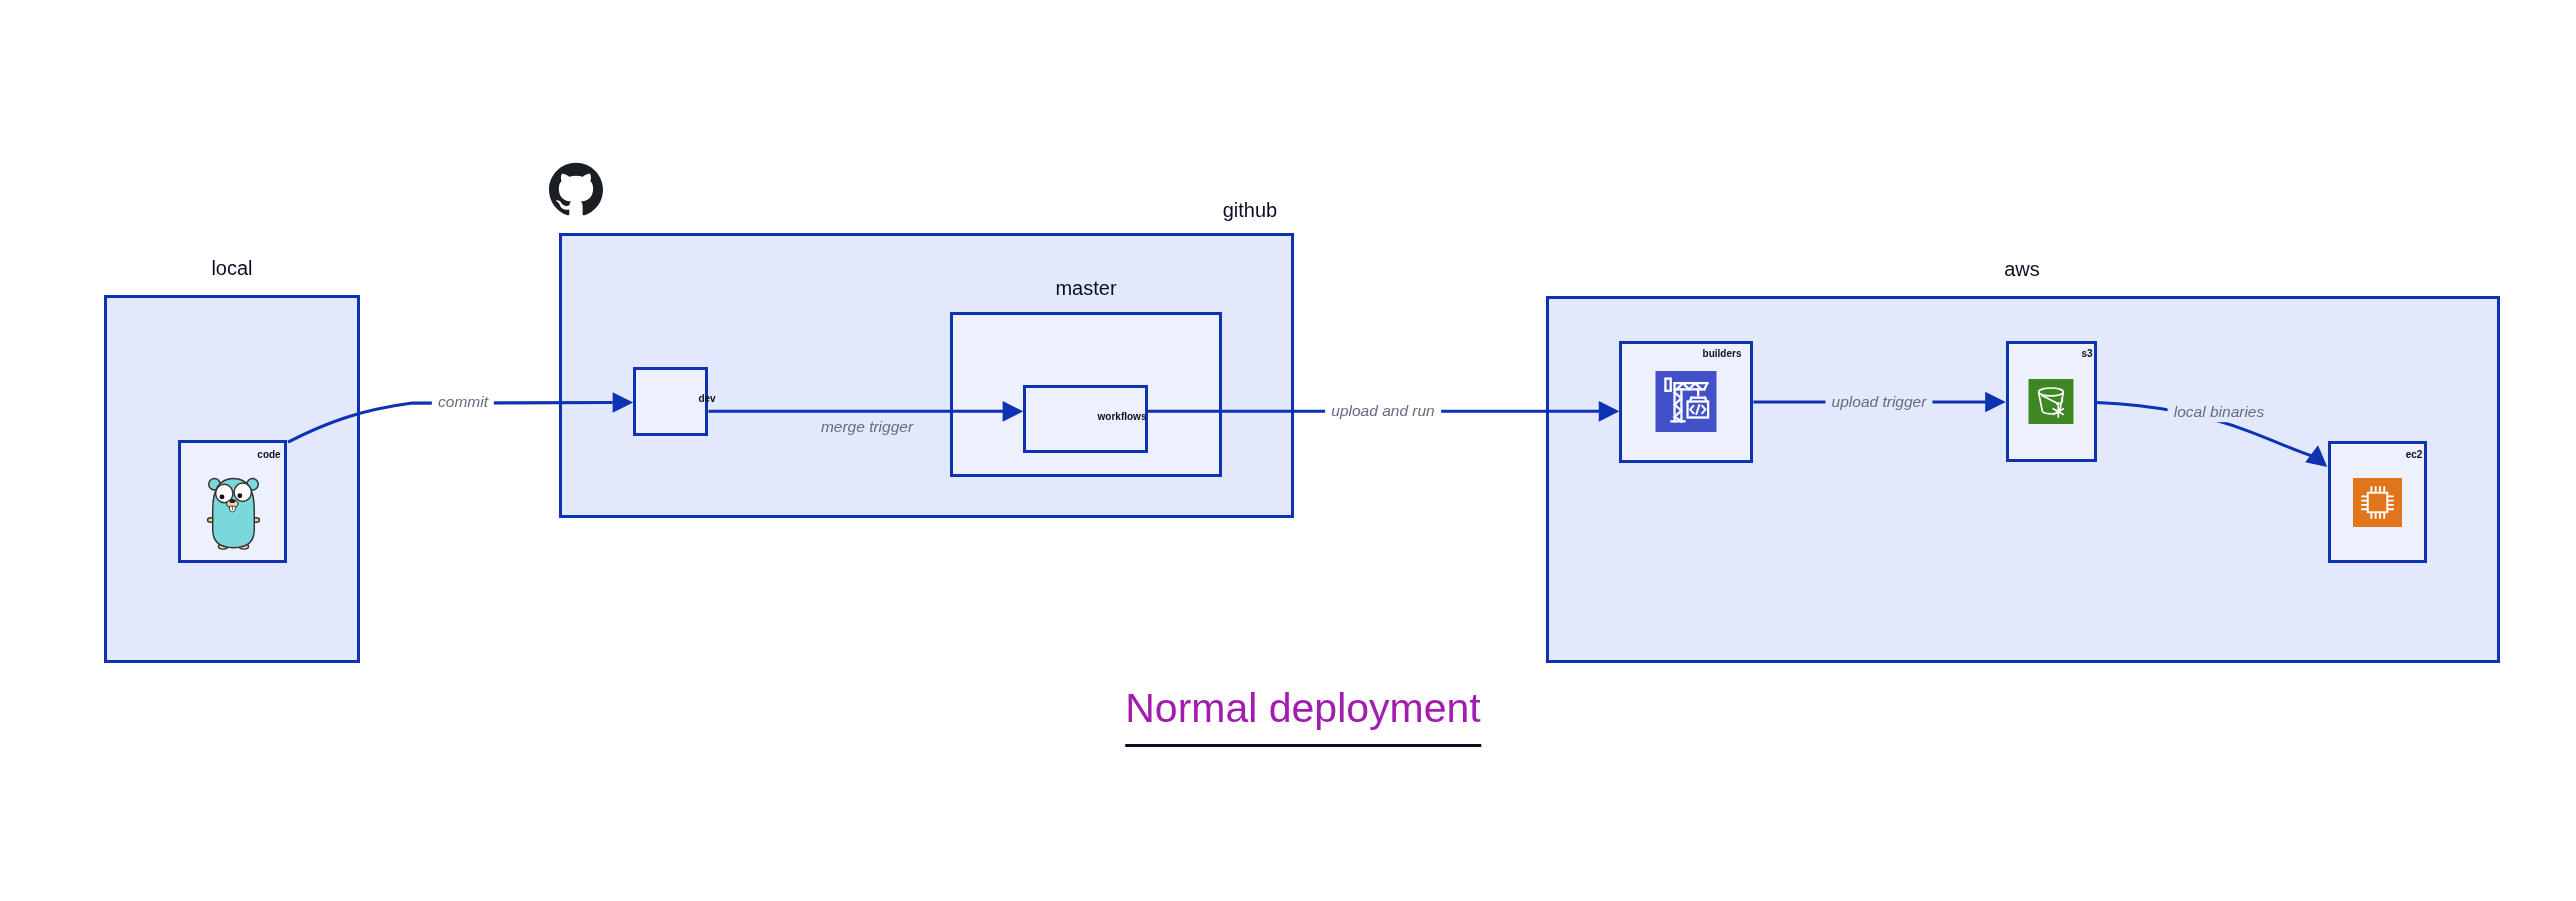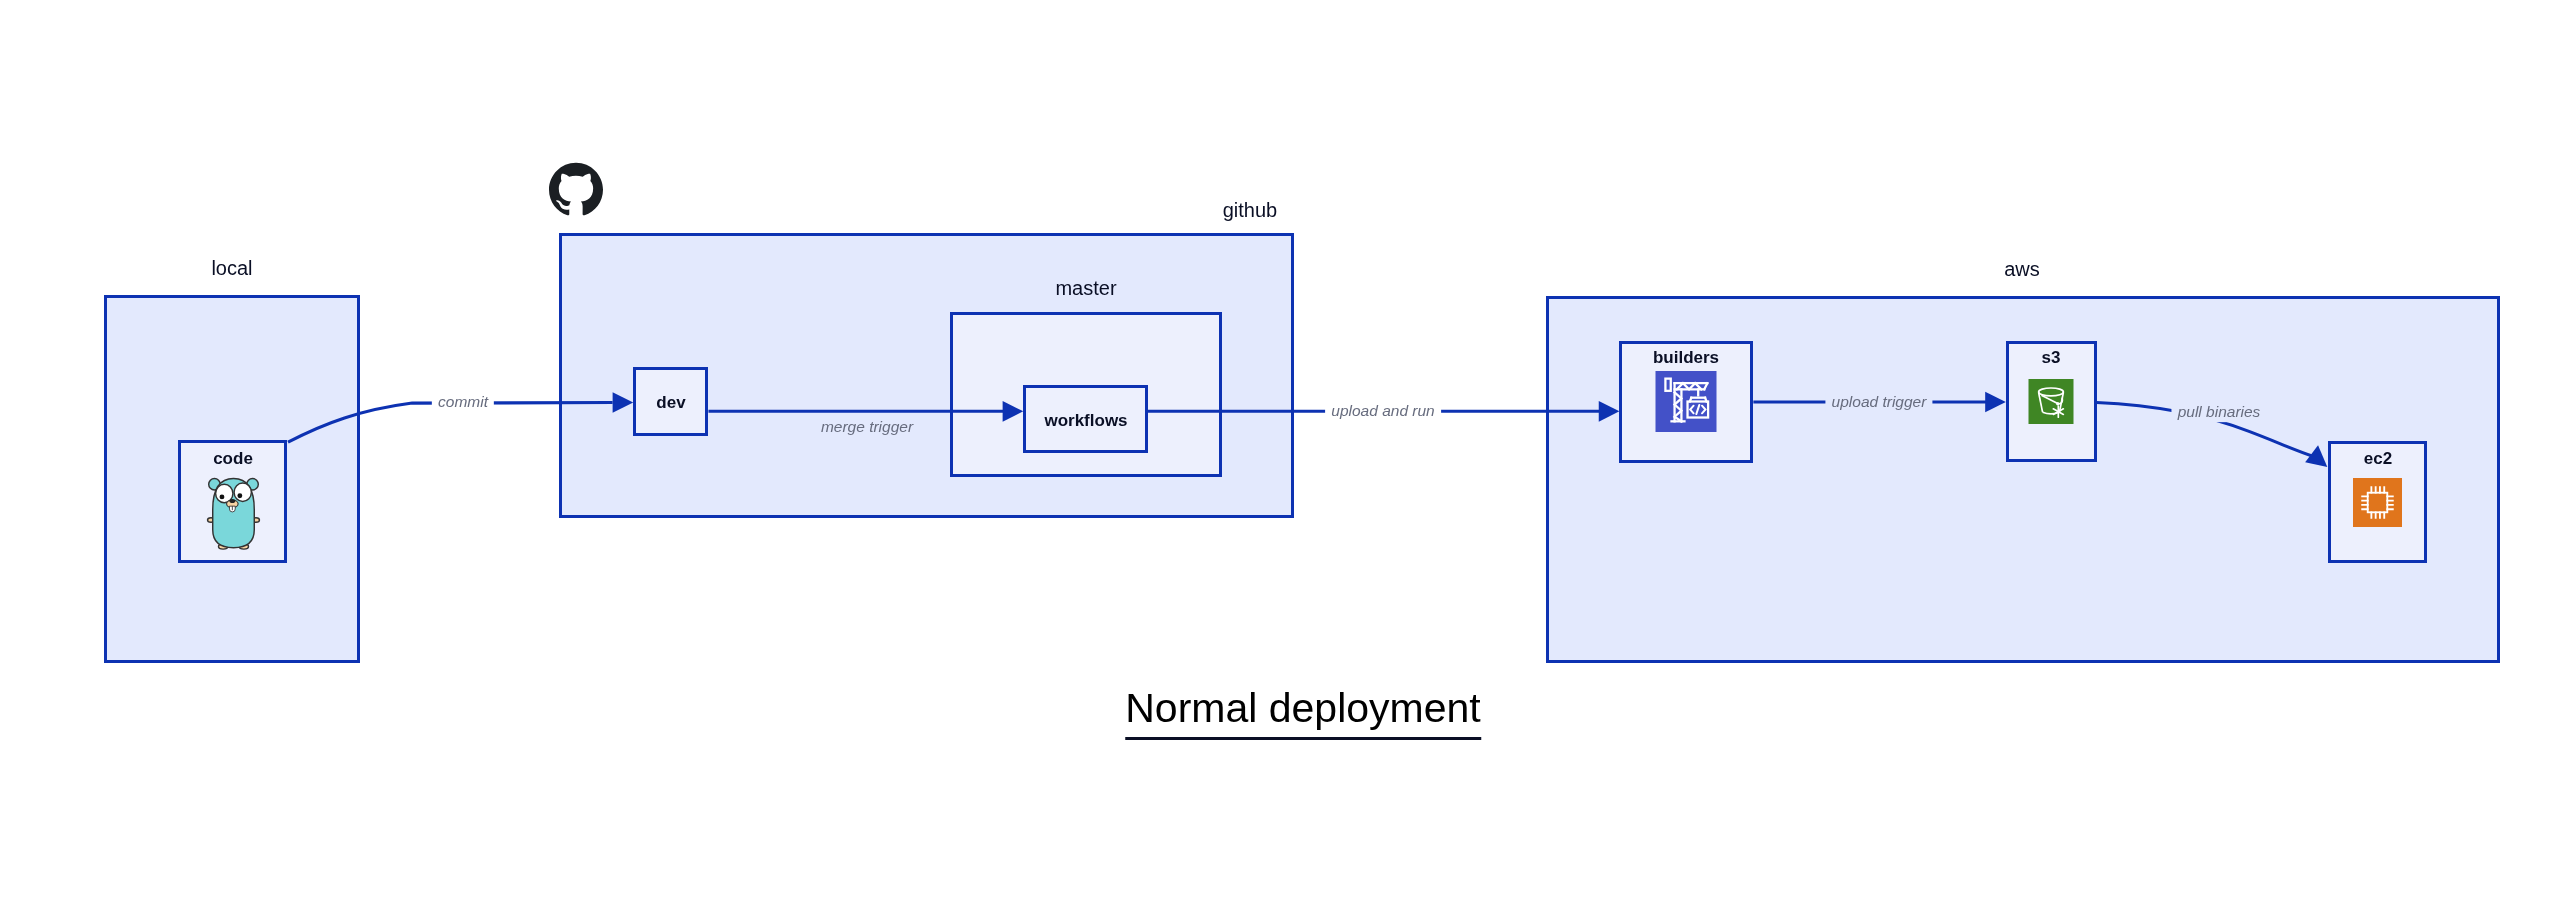--- a/index.html
+++ b/index.html
@@ -2,27 +2,27 @@
 <html style="font-size:8.2px"><head>
 <meta charset="utf-8">
 <style>
   html,body{margin:0;padding:0;background:#ffffff;}
   body{width:2604px;height:902px;font-family:"Liberation Sans","DejaVu Sans",sans-serif;}
   .canvas{position:relative;width:2604px;height:902px;background:#ffffff;overflow:hidden;}
   .abs{position:absolute;}
   .container-box{position:absolute;background:#E3E9FD;border:3.1px solid #0D32B2;box-sizing:border-box;}
   .node-box{position:absolute;background:#EDF0FD;border:3.1px solid #0D32B2;box-sizing:border-box;}
   .container-label{position:absolute;transform:translateX(-50%);color:#0A0F25;font-size:20px;line-height:1;white-space:nowrap;}
-  .node-label{position:absolute;transform:translateX(-50%);color:#0A0F25;font-size:17px;font-weight:bold;line-height:1;white-space:nowrap;}
+  .node-label{position:absolute;transform:translateX(-50%);color:#0A0F25;font-size:10px;font-weight:bold;line-height:1;white-space:nowrap;margin-left:36px;}
   .edge-label{position:absolute;transform:translate(-50%,-50%);color:#676C7E;font-size:15.5px;font-style:italic;line-height:1;white-space:nowrap;padding:2.1px 6.2px;}
   .edge-label.on-white{background:#ffffff;}
   .edge-label.on-lav{background:#E3E9FD;}
   .edge-layer{position:absolute;left:0;top:0;}
   .icon-tile{position:absolute;}
-  .title{position:absolute;transform:translateX(-50%);color:#000000;font-size:41px;line-height:1;white-space:nowrap;border-bottom:3.6px solid #0A0F25;padding-bottom:8px;}
+  .title{position:absolute;transform:translateX(-50%);color:#a21caf;font-size:41px;line-height:1;white-space:nowrap;border-bottom:3.6px solid #0A0F25;padding-bottom:15px;}
 </style>
 </head>
 <body>
 
 <div class="canvas">
 
   <div class="container-box" style="left:104px;top:295px;width:256px;height:368px;"></div>
   <div class="container-box" style="left:559px;top:233px;width:735px;height:285px;"></div>
   <div class="container-box" style="left:1546px;top:296px;width:954px;height:367px;"></div>
   <div class="node-box" style="left:950px;top:312px;width:272px;height:165px;"></div>
@@ -60,21 +60,21 @@
   <div class="node-label" style="left:671px;top:394px;">dev</div>
   <div class="node-label" style="left:1086px;top:412px;">workflows</div>
   <div class="node-label" style="left:1686px;top:349px;">builders</div>
   <div class="node-label" style="left:2051px;top:349px;text-align:right;">s3</div>
   <div class="node-label" style="left:2378px;top:450px;">ec2</div>
 
   <div class="edge-label on-white" style="left:451px;top:402px;margin-left:12px;">commit</div>
   <div class="edge-label on-lav" style="left:867px;top:412px;margin-top:15px;">merge trigger</div>
   <div class="edge-label on-white" style="left:1383px;top:411px;">upload and run</div>
   <div class="edge-label on-lav" style="left:1879px;top:402px;">upload trigger</div>
-  <div class="edge-label on-lav" style="left:2219px;top:412px;">pull binaries</div>
+  <div class="edge-label on-lav" style="left:2219px;top:412px;">local binaries</div>
 
   <svg class="abs" style="left:549px;top:162px;" width="54" height="54" viewBox="0 0 24 24">
     <path fill="#1B1F23" d="M12 .297c-6.63 0-12 5.373-12 12 0 5.303 3.438 9.8 8.205 11.385.6.113.82-.258.82-.577 0-.285-.01-1.04-.015-2.04-3.338.724-4.042-1.61-4.042-1.61C4.422 18.07 3.633 17.7 3.633 17.7c-1.087-.744.084-.729.084-.729 1.205.084 1.838 1.236 1.838 1.236 1.07 1.835 2.809 1.305 3.495.998.108-.776.417-1.305.76-1.605-2.665-.3-5.466-1.332-5.466-5.93 0-1.31.465-2.38 1.235-3.22-.135-.303-.54-1.523.105-3.176 0 0 1.005-.322 3.3 1.23.96-.267 1.98-.399 3-.405 1.02.006 2.04.138 3 .405 2.28-1.552 3.285-1.23 3.285-1.23.645 1.653.24 2.873.12 3.176.765.84 1.23 1.91 1.23 3.22 0 4.61-2.805 5.625-5.475 5.92.42.36.81 1.096.81 2.22 0 1.606-.015 2.896-.015 3.286 0 .315.21.69.825.57C20.565 22.092 24 17.592 24 12.297c0-6.627-5.373-12-12-12"></path>
   </svg>
 
   <svg class="abs" style="left:204px;top:475px;" width="59" height="75" viewBox="0 0 100 130">
     <g stroke="#333333" stroke-width="2.5">
       <circle cx="17" cy="16" r="10" fill="#7AD7DA"></circle>
       <circle cx="83" cy="16" r="10" fill="#7AD7DA"></circle>
       <ellipse cx="11" cy="78" rx="6" ry="4" fill="#F6D2A2"></ellipse>

